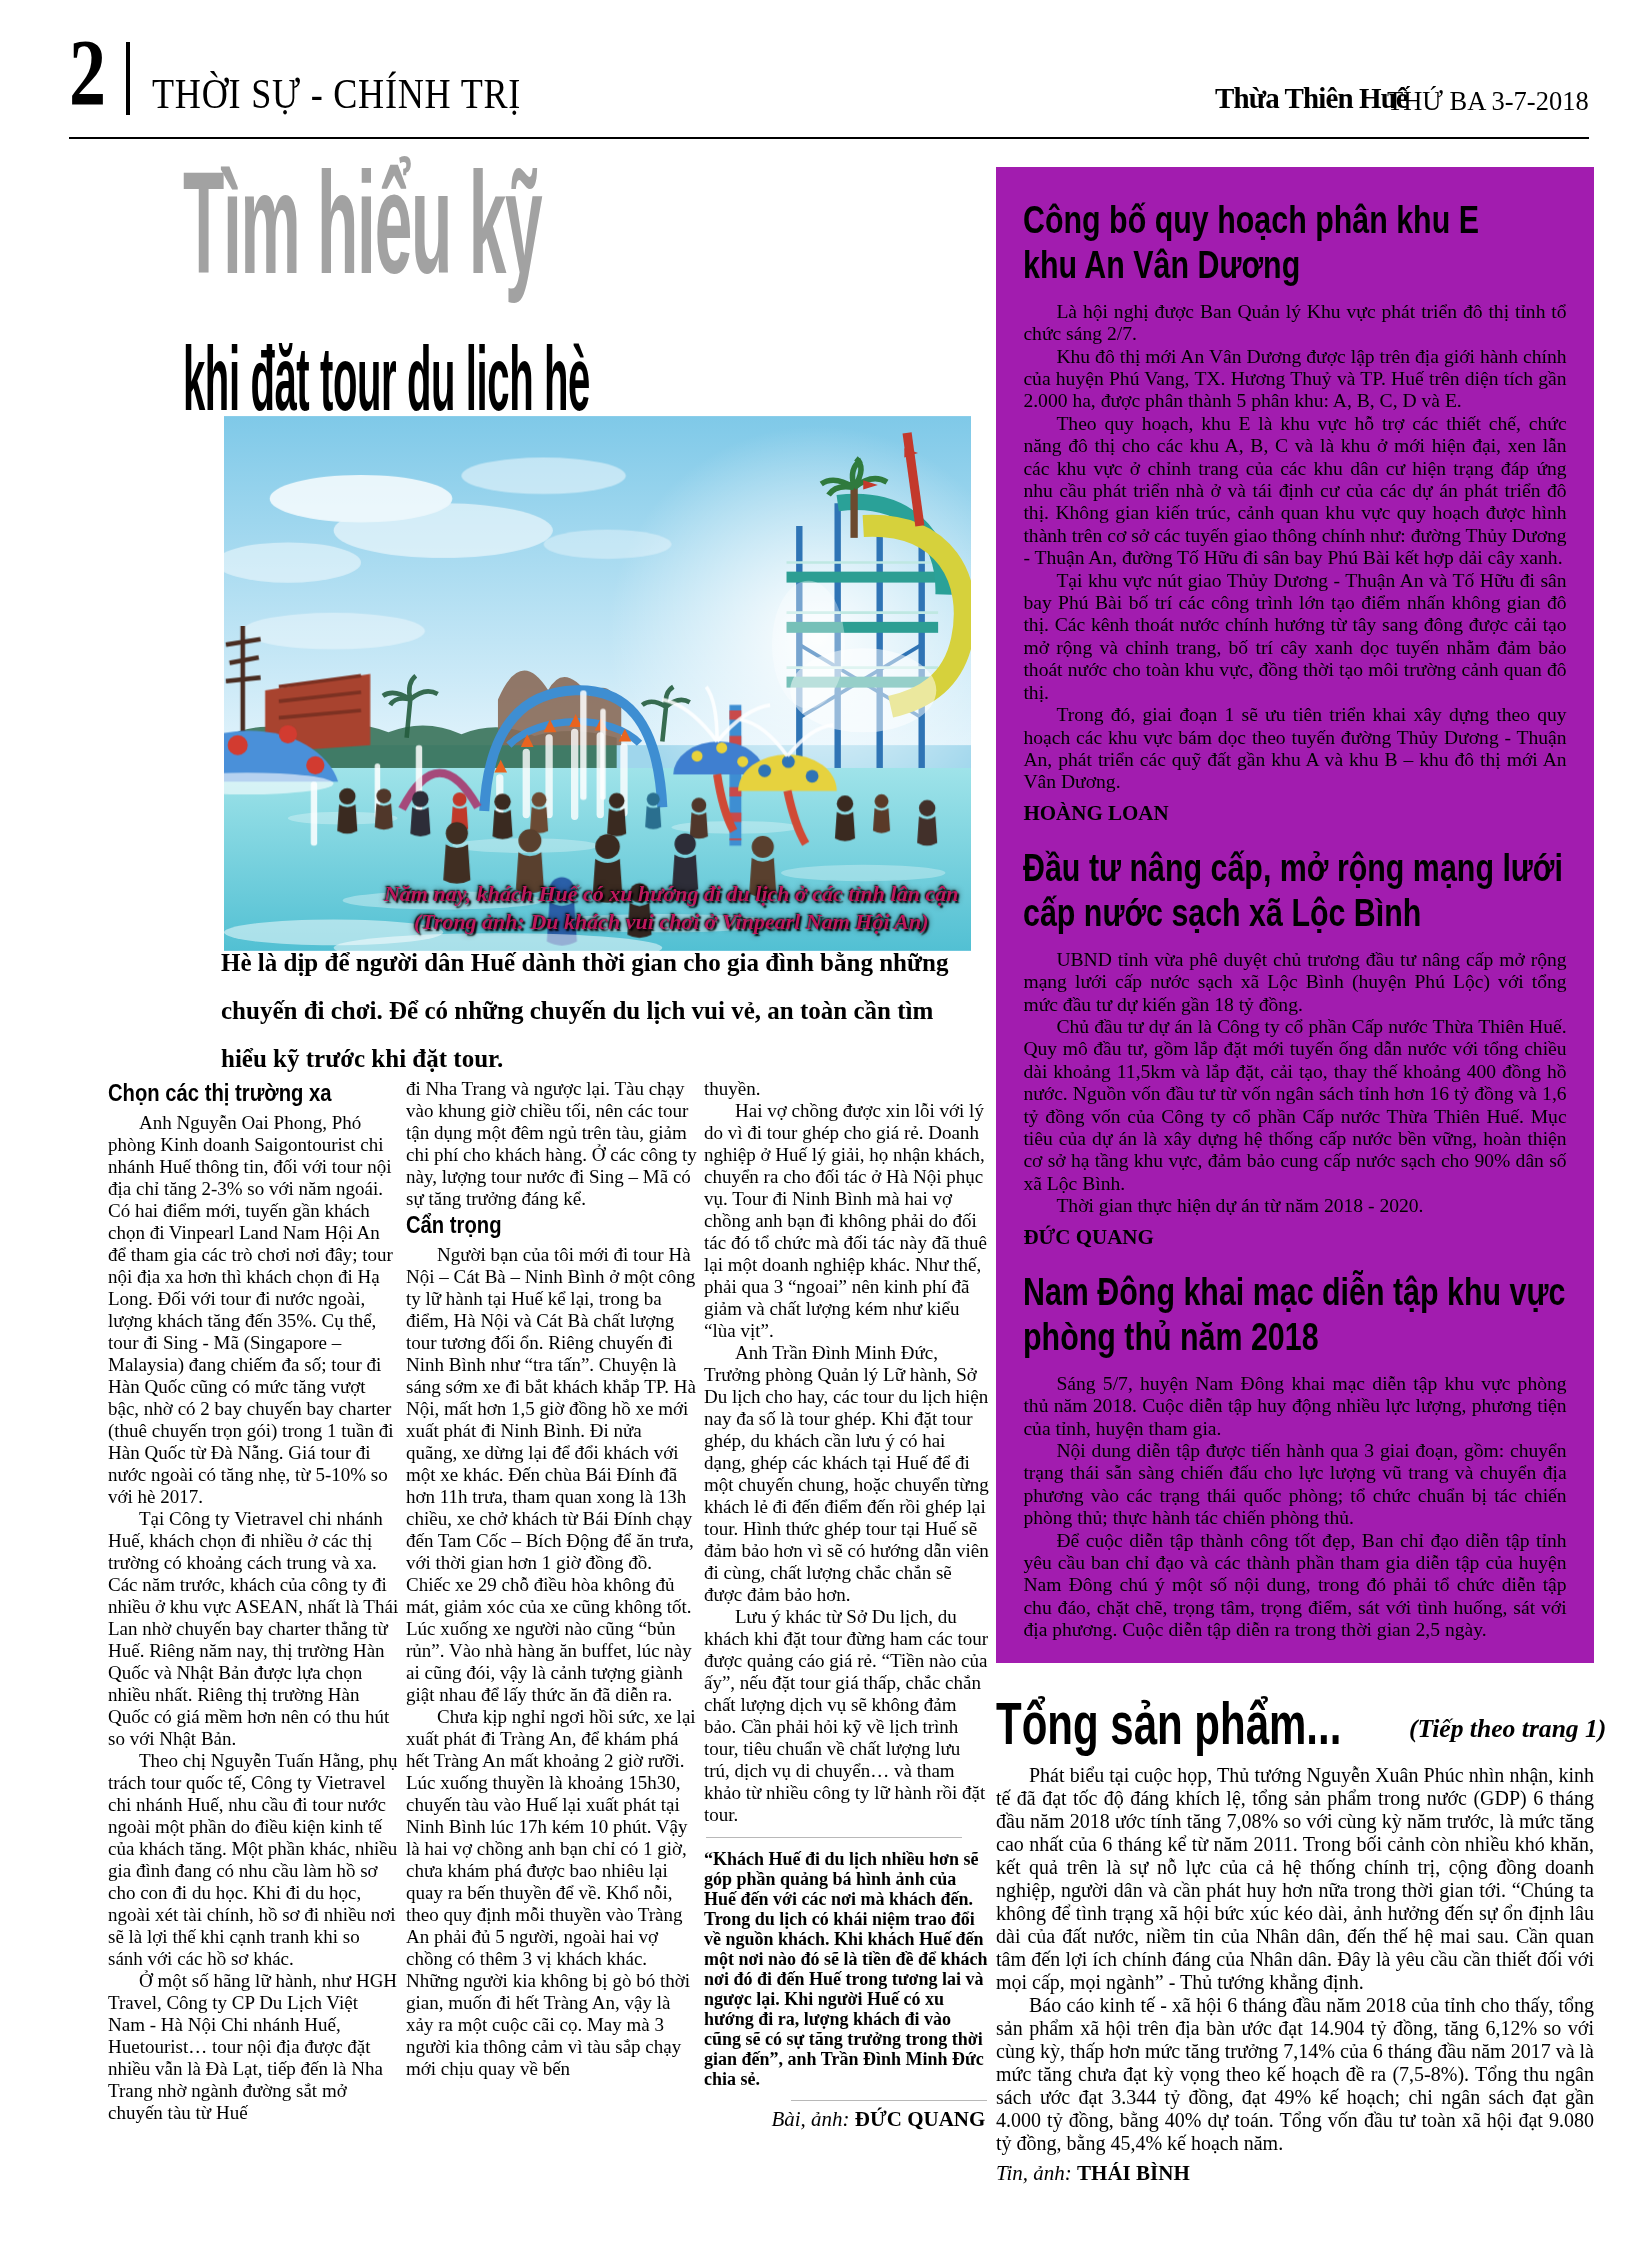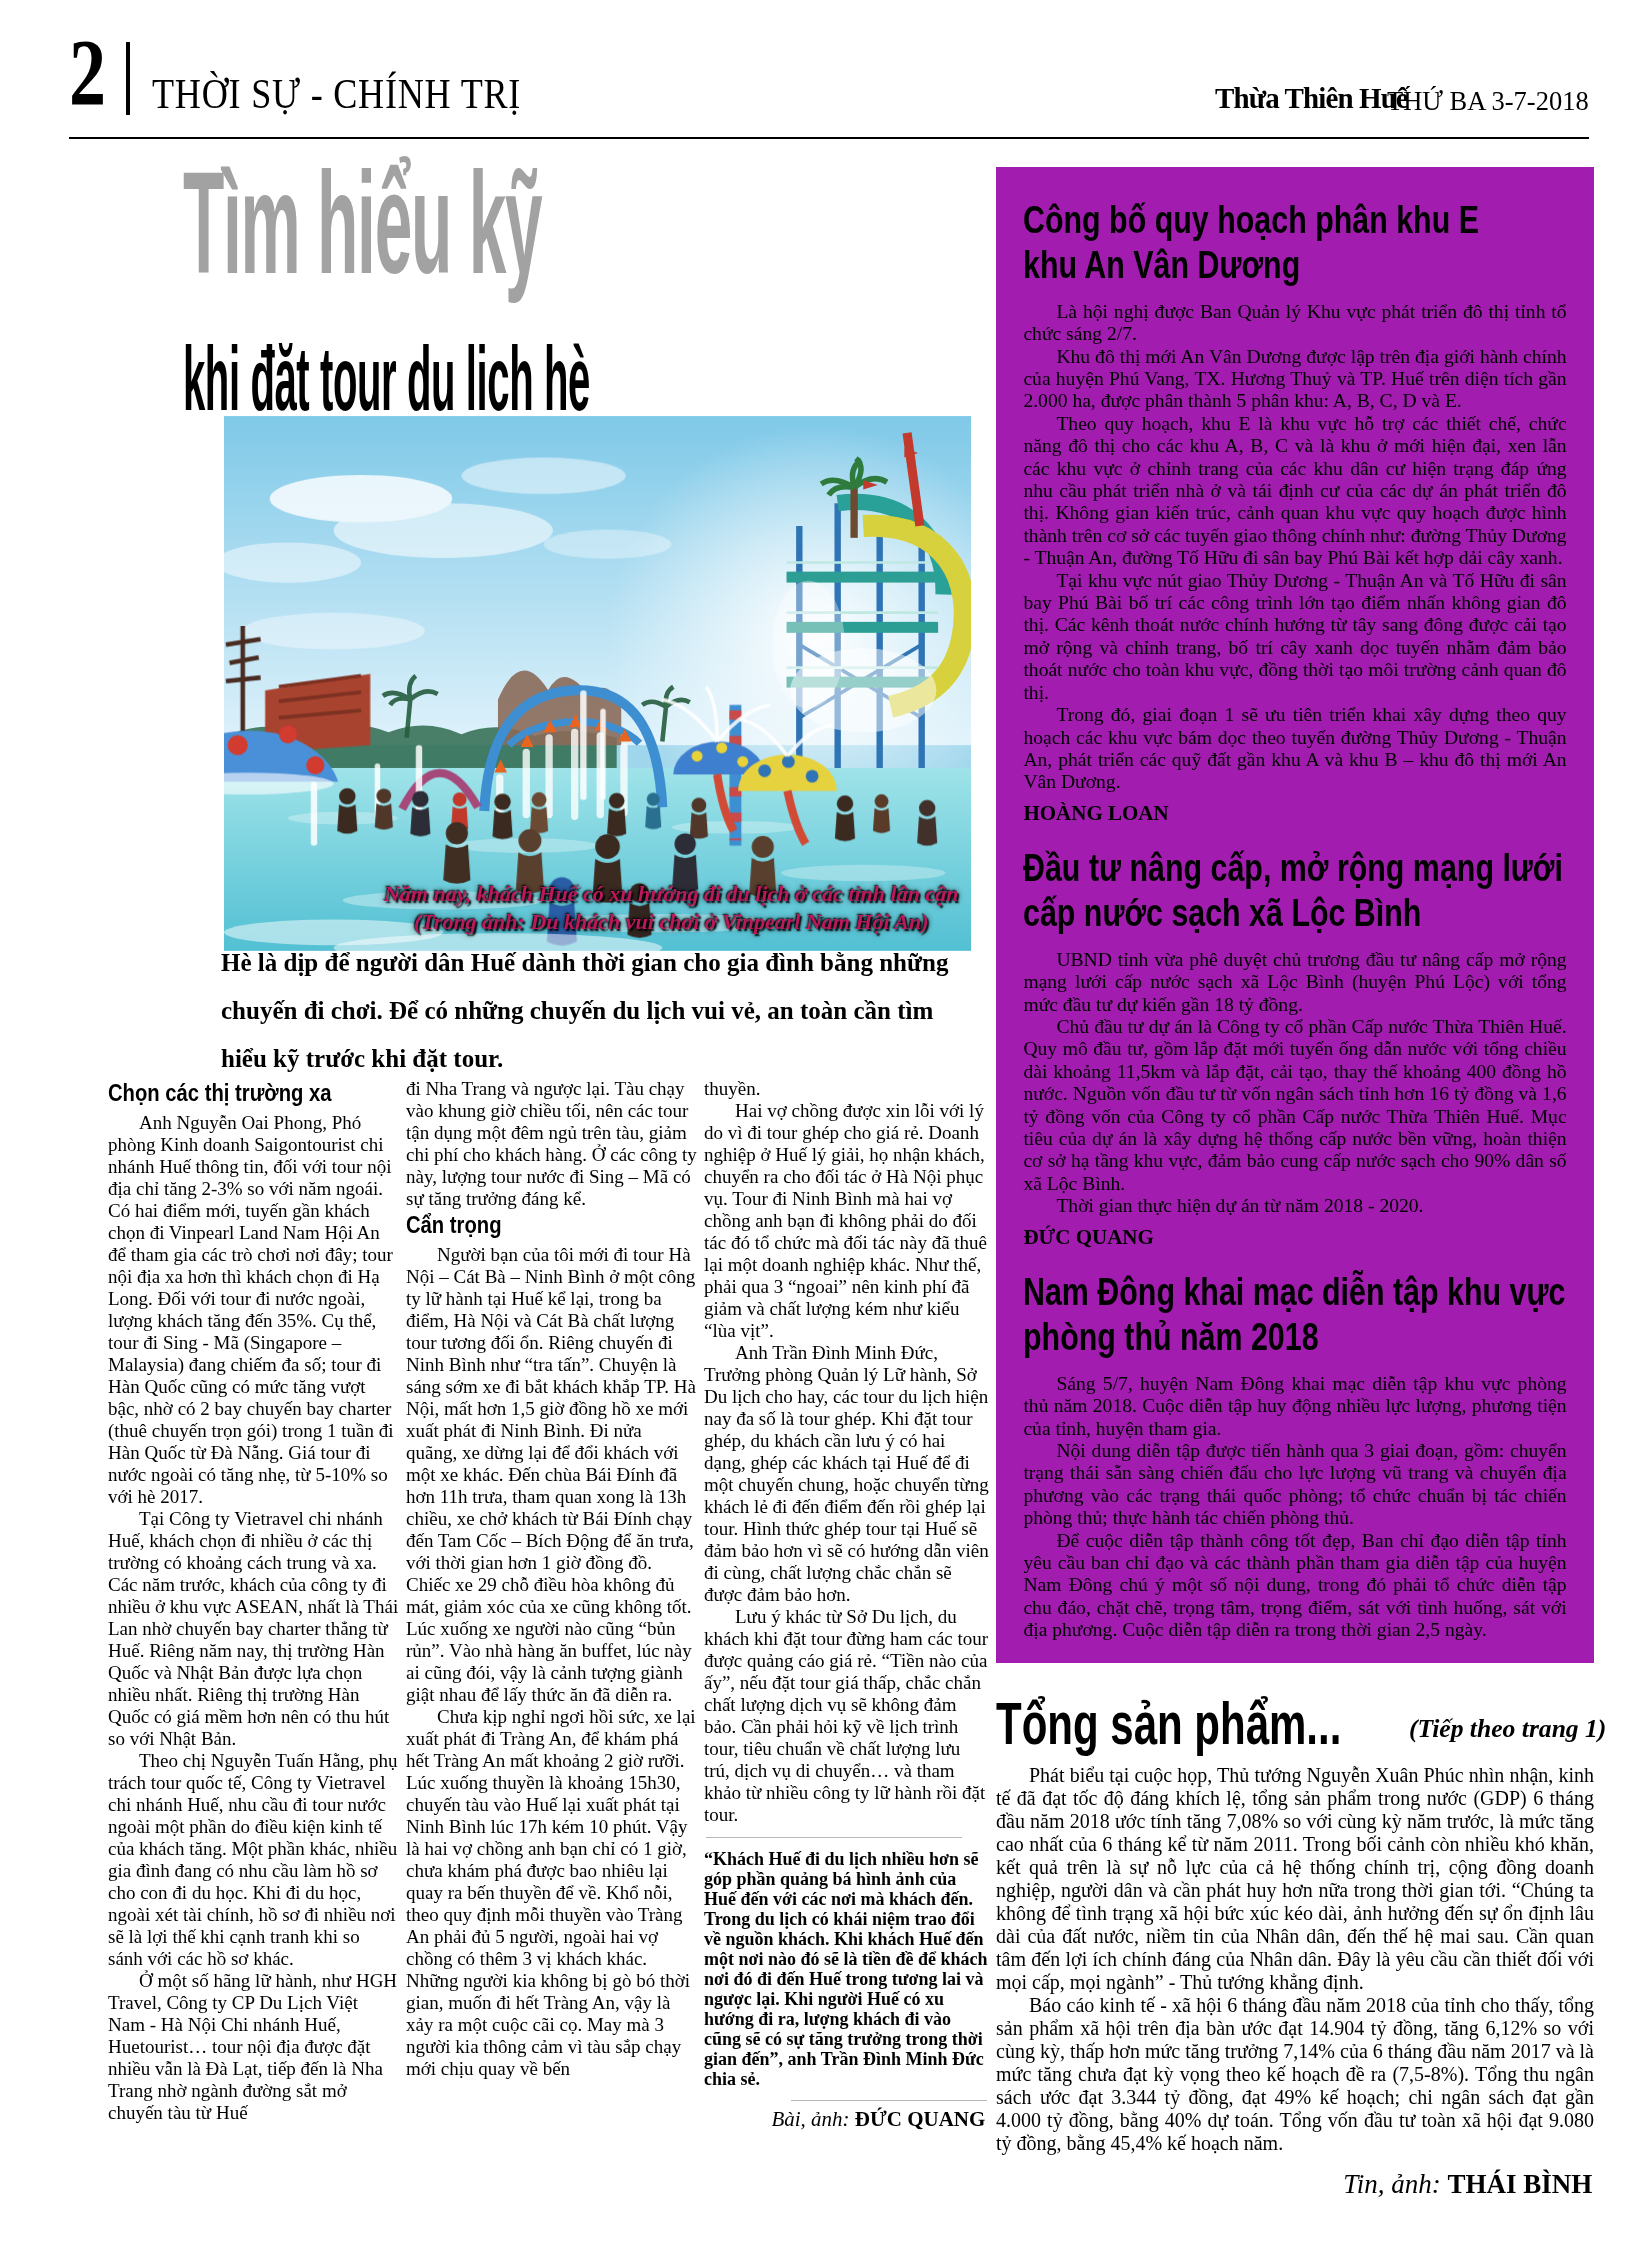--- a/index.html
+++ b/index.html
@@ -57,21 +57,21 @@
   .sb-article p { font-size:19.6px; line-height:22.4px; text-indent:33px; text-align:justify; margin:0; }
   .sb-byline { text-align:left; font-weight:bold; font-size:21px; margin-top:7.3px; padding-right:3.7px; }
 
   
   .bottom { position:absolute; left:996px; top:1687px; width:598px; }
   .bottom-title-row { position:relative; height:77px; }
   .bottom-title { font-family:"Liberation Sans",sans-serif; font-weight:bold; font-size:60px; line-height:73px;
        display:inline-block; transform:scaleX(.70); transform-origin:0 0; white-space:nowrap; }
   .continuation { position:absolute; left:413px; top:27px; font-weight:bold; font-style:italic; font-size:25.6px; white-space:nowrap; }
   .bottom p { font-size:20px; line-height:23px; text-align:justify; text-indent:33px; margin:0; }
-  .bottom-byline { text-align:right; font-size:27px; margin-top:14px; padding-right:1.8px; }
+  .bottom-byline { text-align:left; font-size:21px; margin-top:6px; padding-right:1.8px; }
 </style>
 </head>
 <body>
 
 <div class="page">
 
   <div class="pageno">2</div>
   <div class="pagebar"></div>
   <div class="section-title">THỜI SỰ - CHÍNH TRỊ</div>
   <div class="masthead">Thừa Thiên Huế</div>

